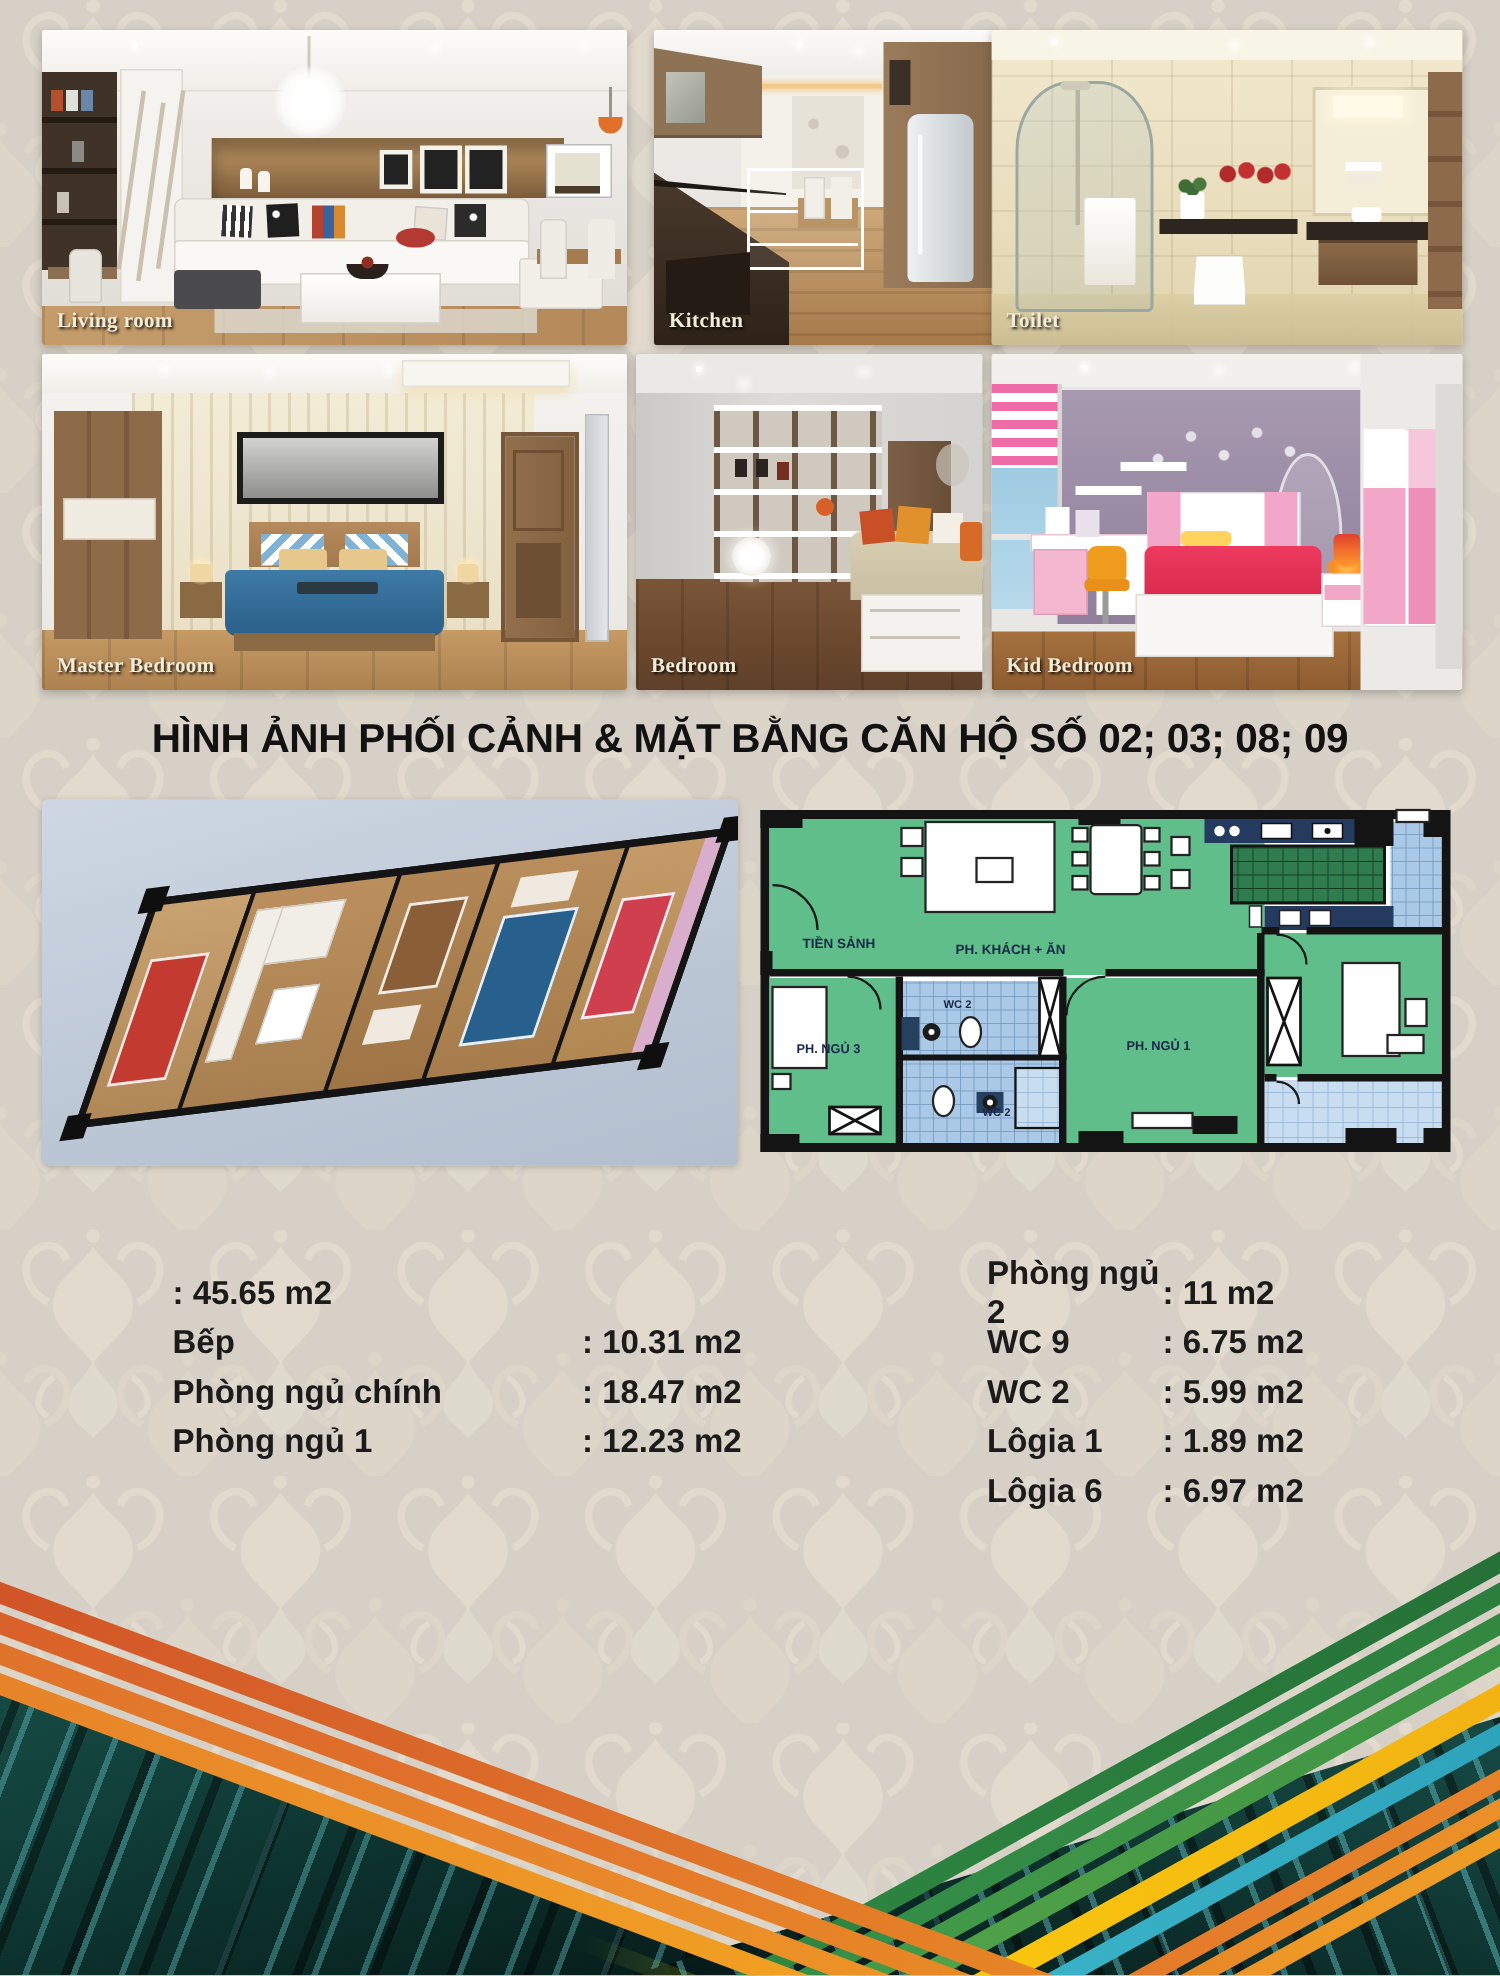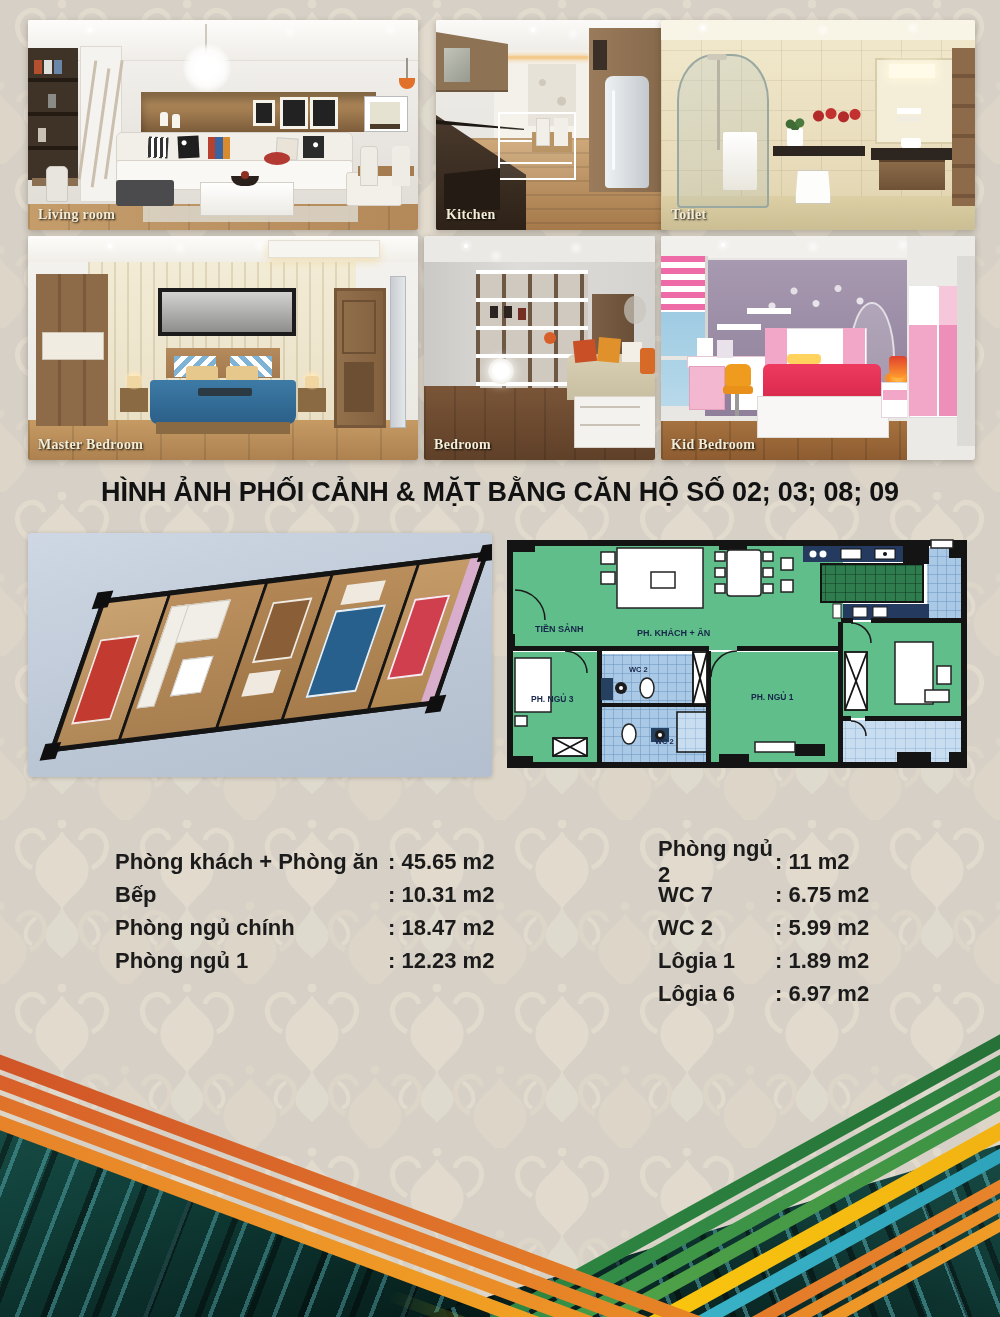--- a/index.html
+++ b/index.html
@@ -390,21 +390,20 @@
       <text x="132" y="98" font-size="9">PH. KHÁCH + ĂN</text>
       <text x="124" y="134" font-size="7.5">WC 2</text>
       <text x="150" y="206" font-size="7.5">WC 2</text>
       <text x="26" y="164" font-size="8.5">PH. NGỦ 3</text>
       <text x="246" y="162" font-size="8.5">PH. NGỦ 1</text>
     </g>
   </svg>
 
   <div class="spec-col" style="left:115px;top:845px;">
     <div class="spec-row">
-      <div class="sl" style="width:273px">Phòng khách + Phòng ăn</div>
       <div>: 45.65 m2</div>
     </div>
     <div class="spec-row">
       <div class="sl" style="width:273px">Bếp</div>
       <div>: 10.31 m2</div>
     </div>
     <div class="spec-row">
       <div class="sl" style="width:273px">Phòng ngủ chính</div>
       <div>: 18.47 m2</div>
     </div>
@@ -413,21 +412,21 @@
       <div>: 12.23 m2</div>
     </div>
   </div>
 
   <div class="spec-col" style="left:658px;top:845px;">
     <div class="spec-row">
       <div class="sl" style="width:117px">Phòng ngủ 2</div>
       <div>: 11 m2</div>
     </div>
     <div class="spec-row">
-      <div class="sl" style="width:117px">WC 7</div>
+      <div class="sl" style="width:117px">WC 9</div>
       <div>: 6.75 m2</div>
     </div>
     <div class="spec-row">
       <div class="sl" style="width:117px">WC 2</div>
       <div>: 5.99 m2</div>
     </div>
     <div class="spec-row">
       <div class="sl" style="width:117px">Lôgia 1</div>
       <div>: 1.89 m2</div>
     </div>

